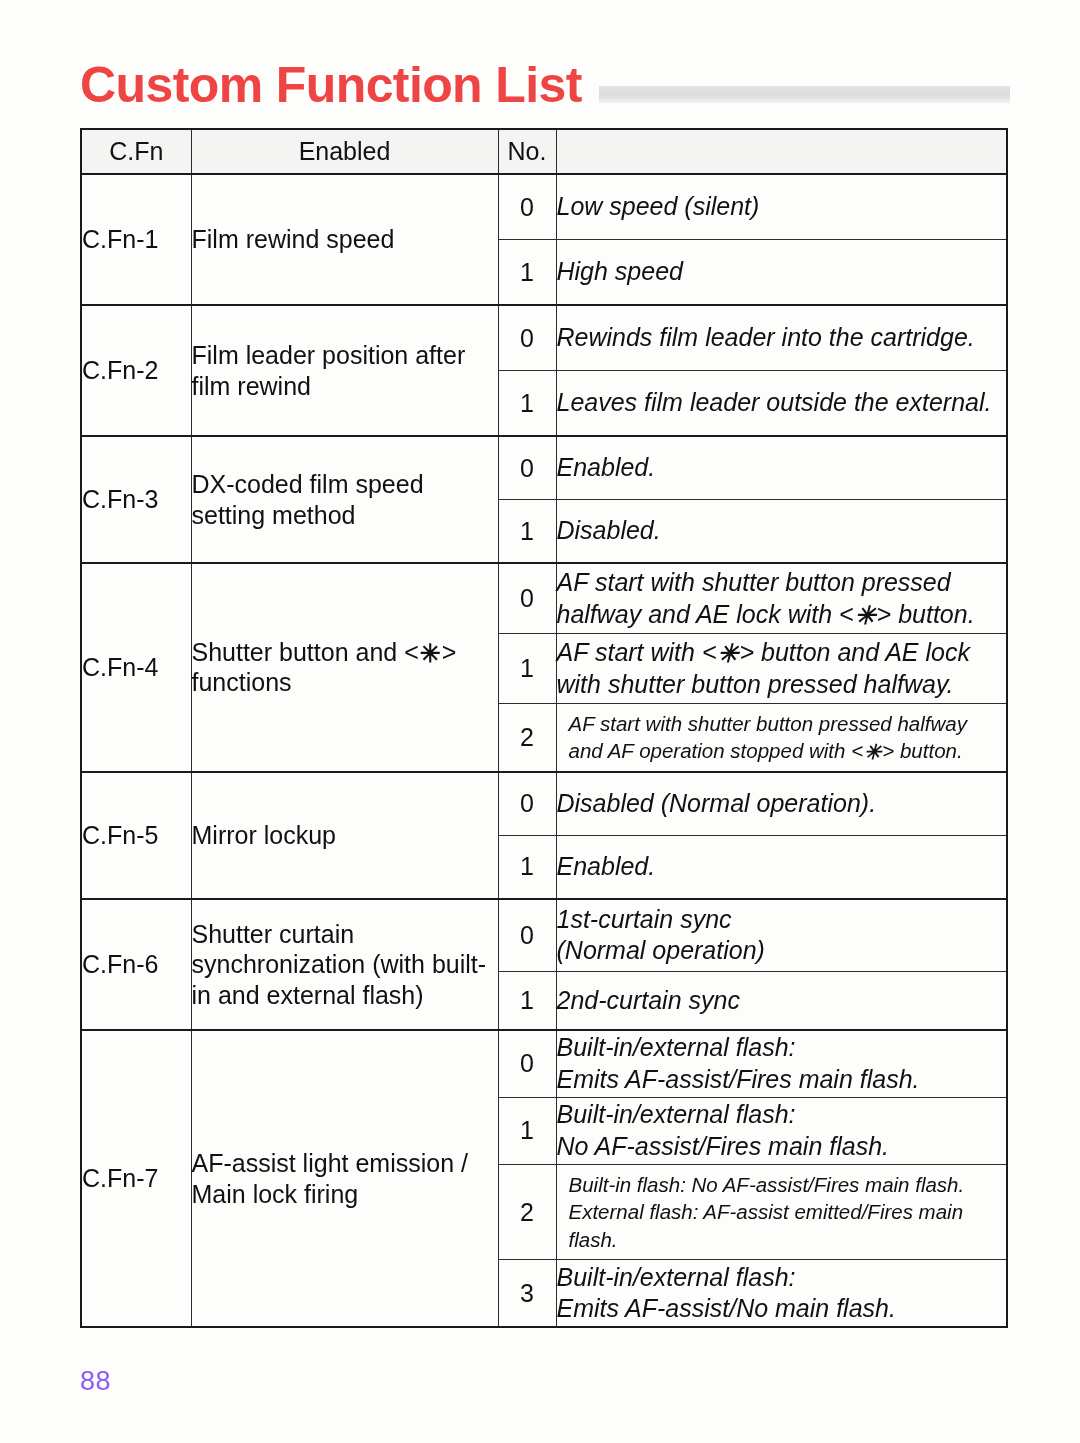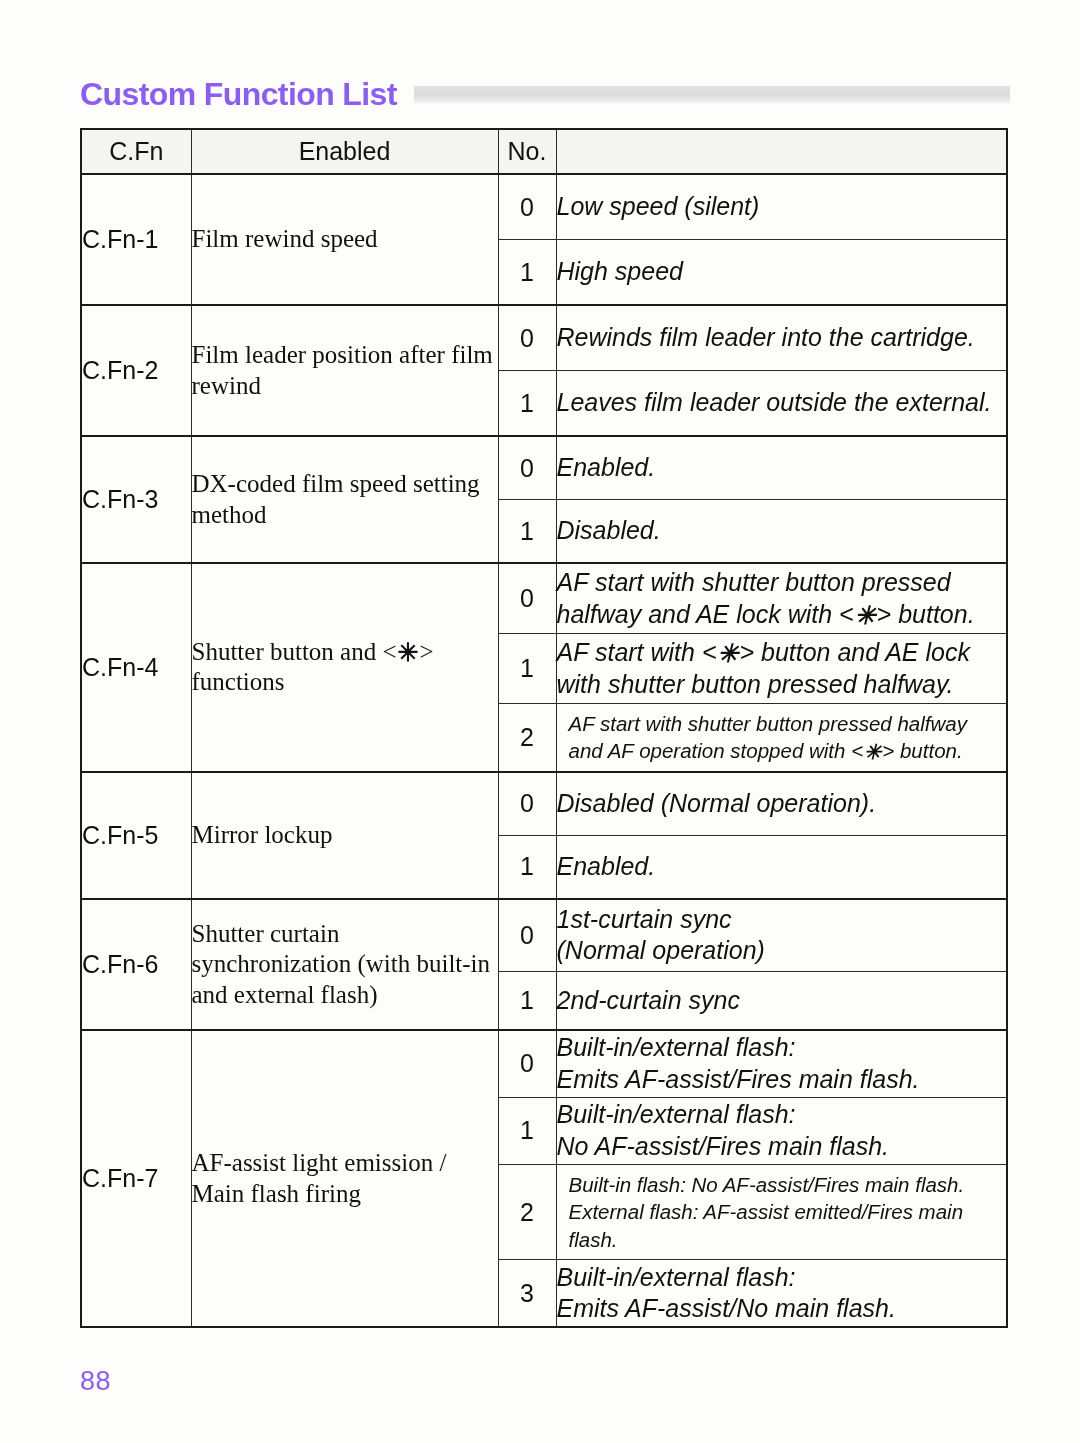--- a/index.html
+++ b/index.html
@@ -38,25 +38,25 @@
   .title-row {
     position: absolute;
     left: 80px;
     top: 58px;
     width: 930px;
     height: 52px;
     display: flex;
     align-items: flex-end;
   }
   .page-title {
-    font-size: 32px;
+    font-size: 50px;
     font-weight: bold;
     letter-spacing: -0.6px;
     line-height: 1;
-    color: #8b5cf6;
+    color: #ef4444;
     white-space: nowrap;
   }
   .title-bar {
     flex: 1;
     height: 17px;
     margin-left: 17px;
     margin-bottom: 7px;
     background: linear-gradient(180deg, #e2e2e2 0%, #dcdcdc 55%, #f1f1f1 100%);
   }
 
@@ -103,21 +103,20 @@
     font-size: 25px;
     white-space: nowrap;
     border-right: 2px solid #1a1a1a;
   }
   .cell-fn {
     text-align: left;
     font-size: 25px;
     line-height: 1.22;
     padding: 6px 10px 6px 13px;
     border-right: 2px solid #1a1a1a;
-    font-family: Liberation Serif, serif;
   }
   .cell-no {
     text-align: center;
     font-size: 25px;
     border-right: 2px solid #1a1a1a;
   }
   .cell-desc {
     text-align: left;
     font-size: 25px;
     line-height: 1.26;
@@ -256,21 +255,21 @@
         <span>(Normal operation)</span>
       </td>
     </tr>
     <tr>
       <td class="cell-no" style="height:57px">1</td>
       <td class="cell-desc">2nd-curtain sync</td>
     </tr>
 
     <tr class="grp-top">
       <td class="cell-cfn" rowspan="4">C.Fn-7</td>
-      <td class="cell-fn" rowspan="4">AF-assist light emission / Main flash firing</td>
+      <td class="cell-fn" rowspan="4">AF-assist light emission / Main lock firing</td>
       <td class="cell-no" style="height:66px">0</td>
       <td class="cell-desc">
         <span>Built-in/external flash:</span><br>
         <span>Emits AF-assist/Fires main flash.</span>
       </td>
     </tr>
     <tr>
       <td class="cell-no" style="height:66px">1</td>
       <td class="cell-desc">
         <span>Built-in/external flash:</span><br>

